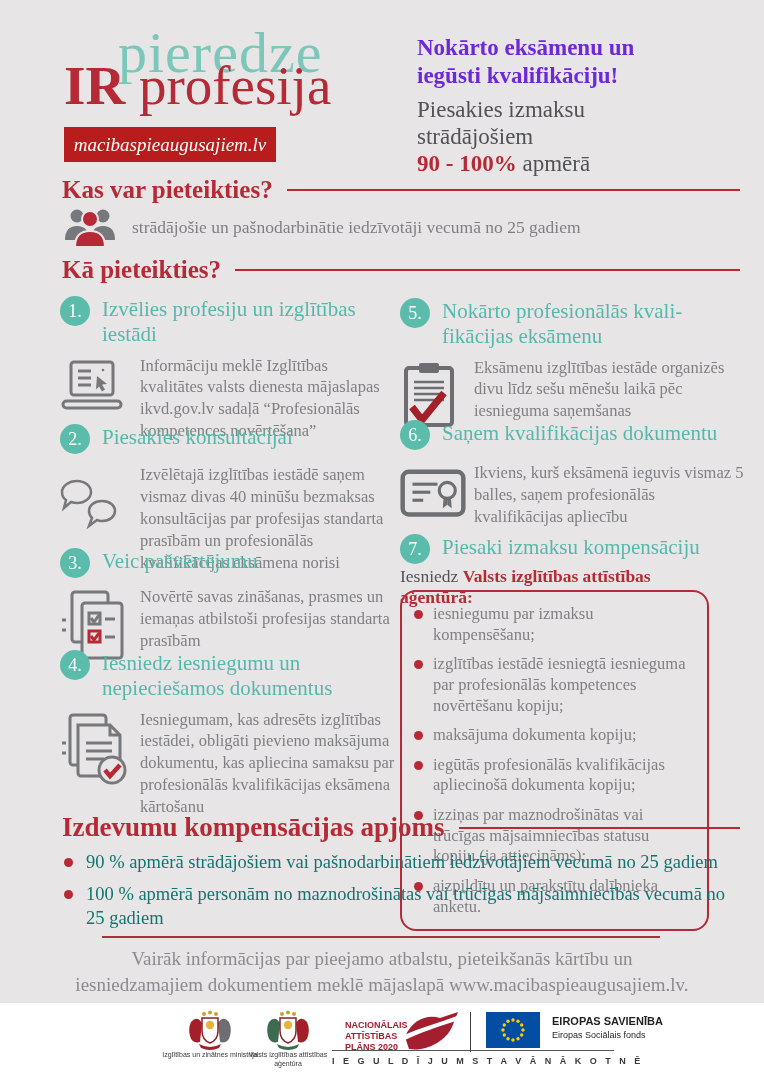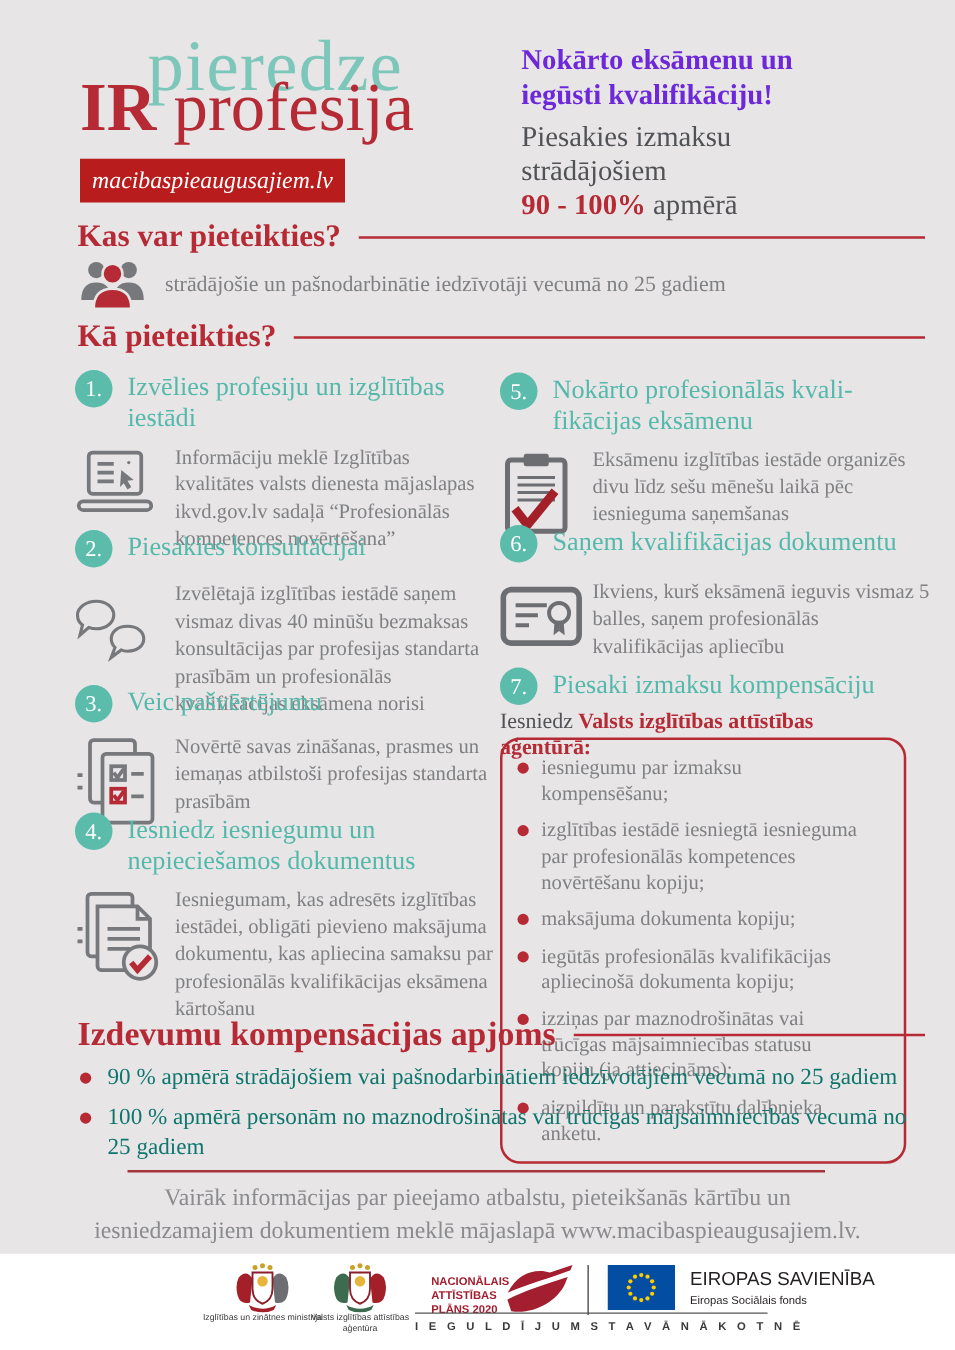--- a/index.html
+++ b/index.html
@@ -45,21 +45,21 @@
   .s2{left:60px;top:424px;width:330px;}
   .s3{left:60px;top:548px;width:330px;}
   .s4{left:60px;top:650px;width:335px;}
   .s5{left:400px;top:298px;width:345px;}
   .s6{left:400px;top:420px;width:345px;}
   .s7{left:400px;top:534px;width:320px;}
 
   .s7-intro{left:400px;top:566px;width:320px;font-size:17.5px;color:#515256;}
   .s7-intro .red{color:#b62a35;font-weight:bold;}
   .req-box{left:400px;top:590px;width:281px;border:2px solid #b62a35;border-radius:16px;
-           padding:12px 28px 12px 12px;display:flex;flex-direction:column;gap:9px;background:transparent;}
+           padding:12px 12px 12px 12px;display:flex;flex-direction:column;gap:9px;background:transparent;}
   .req-item{display:flex;align-items:flex-start;gap:10px;font-size:16.5px;line-height:1.25;color:#7f8083;}
   .dot{flex:0 0 auto;width:9px;height:9px;border-radius:50%;background:#b62a35;margin-top:6px;}
 
   .comp-list{left:64px;top:850px;width:672px;display:flex;flex-direction:column;gap:8px;}
   .comp-item{display:flex;align-items:flex-start;gap:13px;font-size:18.5px;line-height:1.3;color:#0f766e;}
   .comp-item .dot{margin-top:8px;}
 
   .divider{left:102px;top:936px;width:558px;height:2px;background:#a5333c;}
   .footer-note{left:72px;top:946px;width:620px;text-align:center;font-size:19px;line-height:1.35;color:#8a8b8e;}
 
@@ -70,21 +70,21 @@
   .cap1{left:160px;top:1051px;width:100px;}
   .cap2{left:238px;top:1051px;width:100px;}
   .coat1{left:187px;top:1010px;}
   .coat2{left:265px;top:1010px;}
   .nap-text{left:345px;top:1020px;font-family:"Liberation Sans","DejaVu Sans",sans-serif;
             font-size:9px;font-weight:bold;color:#a31e2f;line-height:1.2;}
   .nap-flag{left:402px;top:1010px;}
   .vrule{left:470px;top:1012px;width:1px;height:40px;background:#3a3a3a;}
   .eu-flag{left:486px;top:1012px;}
   .eu-text{left:552px;top:1015px;font-family:"Liberation Sans","DejaVu Sans",sans-serif;color:#231f20;}
-  .eu-text .t{font-size:15px;font-weight:normal;}
+  .eu-text .t{font-size:11px;font-weight:bold;}
   .eu-text .s{font-size:9px;margin-top:3px;line-height:1.2;}
   .slogan-rule{left:332px;top:1050px;width:282px;height:1px;background:#555;}
   .slogan{left:332px;top:1056px;width:282px;text-align:center;font-family:"Liberation Sans","DejaVu Sans",sans-serif;
           font-size:9px;font-weight:600;letter-spacing:3px;color:#3a3a3a;white-space:nowrap;}
 </style>
 </head>
 <body>
 
 <div class="poster">
 

